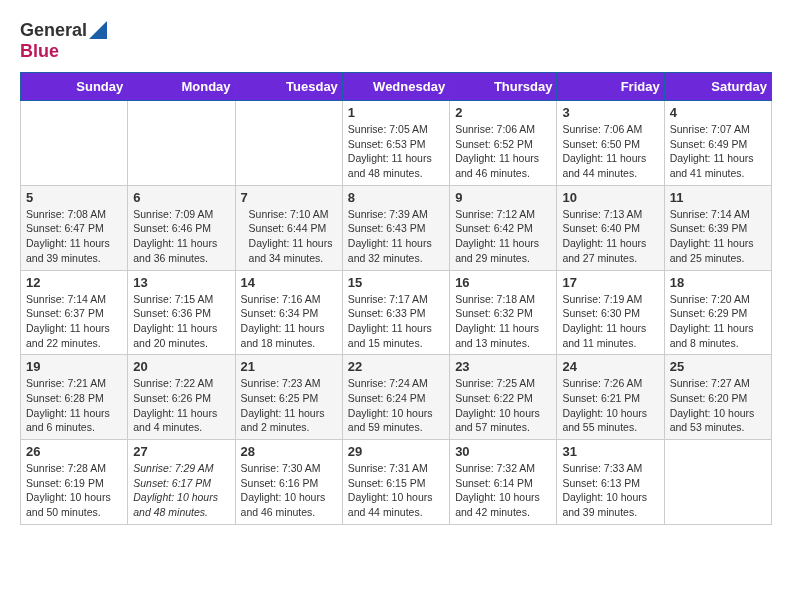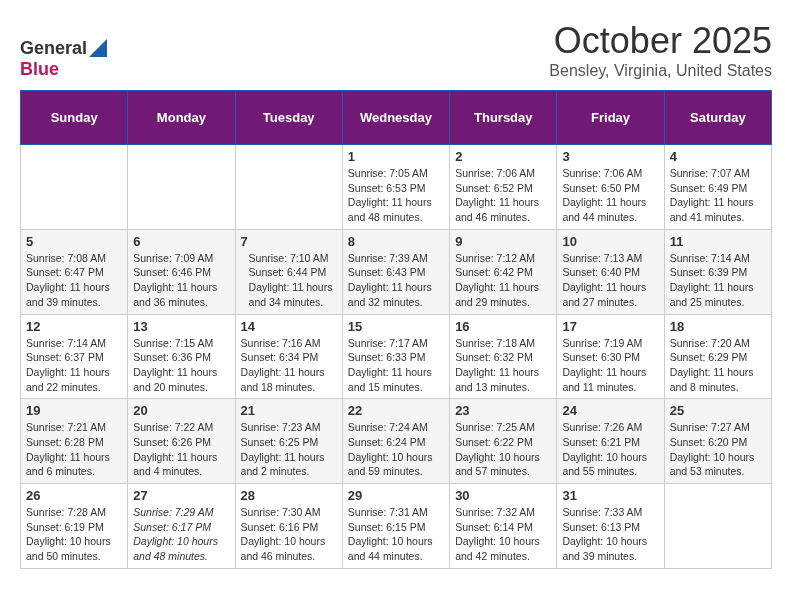--- a/index.html
+++ b/index.html
@@ -36,25 +36,25 @@
     .subtitle {
       font-size: 16px;
       color: #555;
     }
     .calendar {
       width: 100%;
       border-collapse: collapse;
       border: 1px solid #ccc;
     }
     .calendar th {
-      background-color: #701a75;
+      background-color: #6d28d9;
       color: #fff;
       font-size: 13px;
-      padding: 19px 4px;
-      text-align: center;
+      padding: 6px 4px;
+      text-align: right;
       border: 1px solid #1a5fa8;
     }
     .calendar td {
       vertical-align: top;
       border: 1px solid #ccc;
       padding: 4px 5px;
       width: 107px;
       min-height: 80px;
       background: #fff;
     }
@@ -84,24 +84,20 @@
     <div class="logo-line">
       <span style="font-size:18px;font-weight:bold;color:#333;">General</span>
       <svg width="18" height="18" viewBox="0 0 18 18" style="margin-left:2px;margin-top:-2px;">
         <polygon points="0,18 18,0 18,18" fill="#1a5fa8"></polygon>
       </svg>
     </div>
     <div>
       <span style="font-size:18px;font-weight:bold;color:#be185d;">Blue</span>
     </div>
   </div>
-  <div class="title-block">
-    <div class="month-title">October 2025</div>
-    <div class="subtitle">Bensley, Virginia, United States</div>
-  </div>
 </div>
 
 <table class="calendar">
   <thead>
     <tr>
     <th>Sunday</th>
         <th>Monday</th>
         <th>Tuesday</th>
         <th>Wednesday</th>
         <th>Thursday</th>

